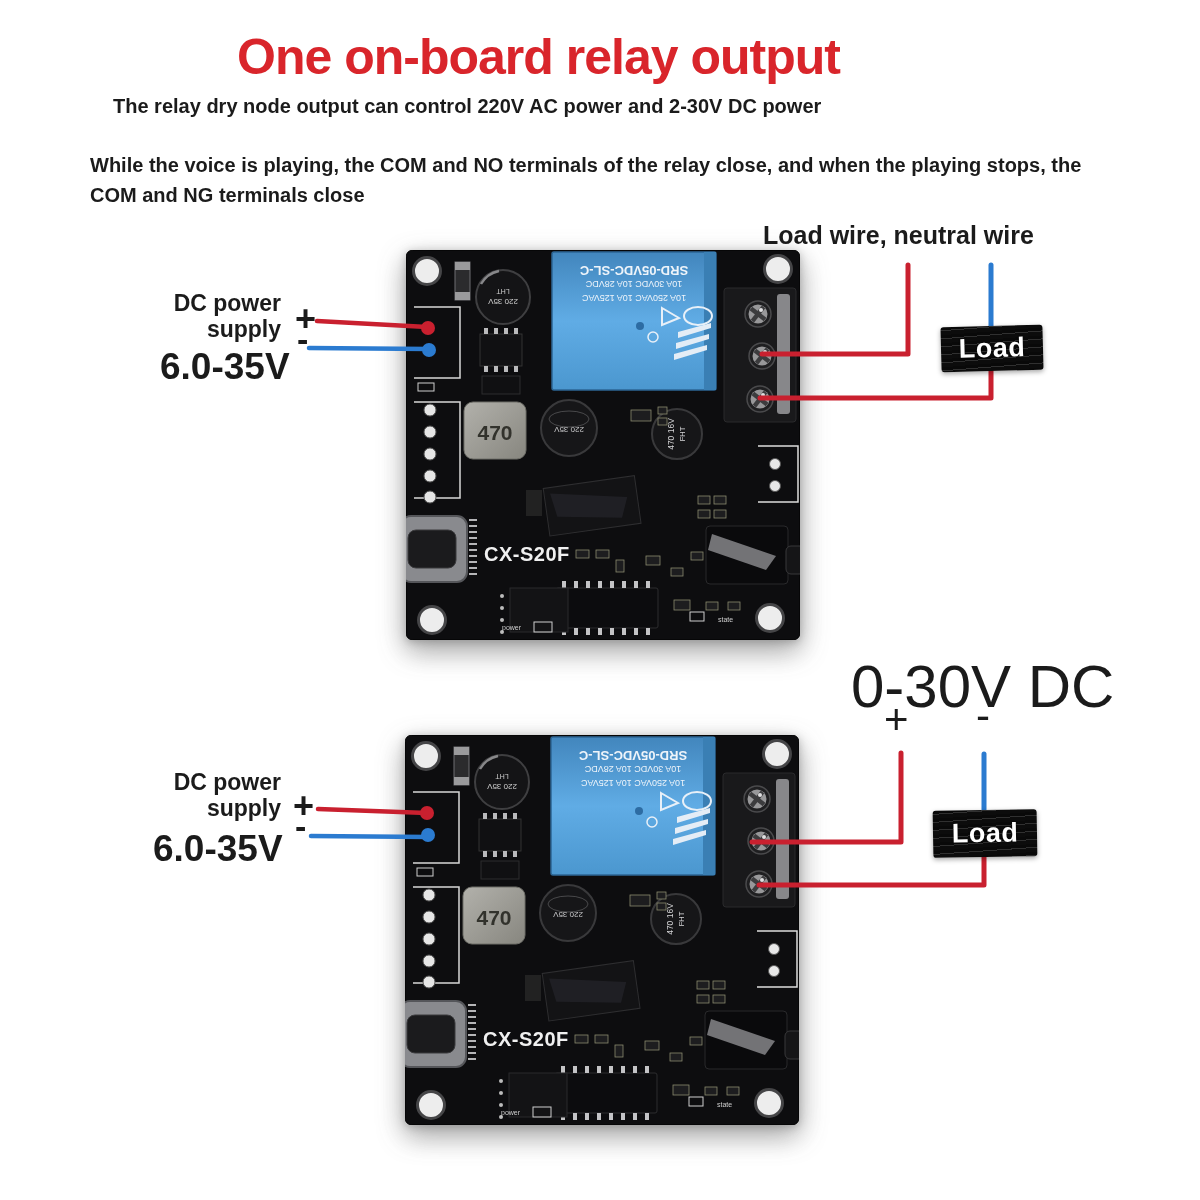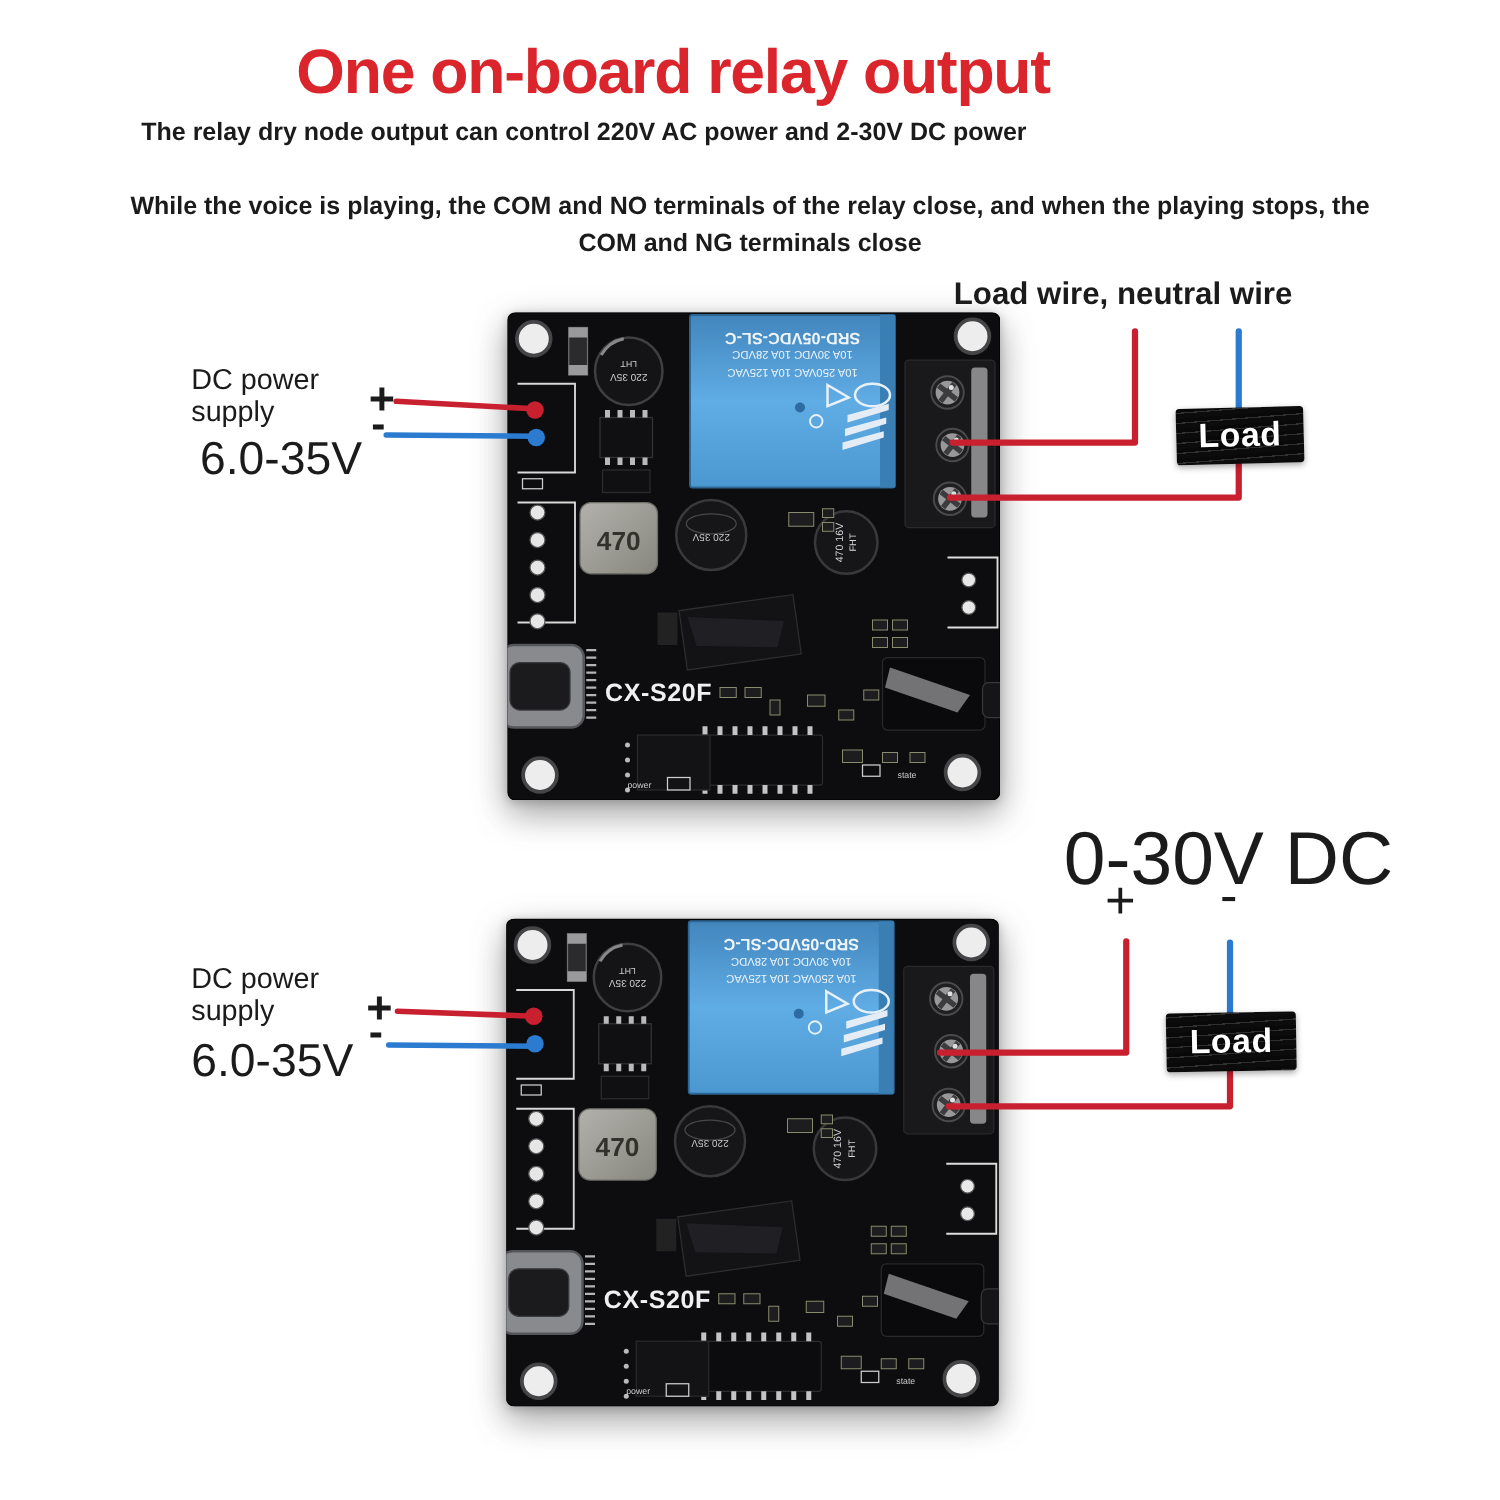--- a/index.html
+++ b/index.html
@@ -3,31 +3,31 @@
 <meta charset="utf-8">
 <style>
   html,body{margin:0;padding:0;background:#fff}
   body{width:1200px;height:1200px;position:relative;overflow:hidden;
        font-family:"Liberation Sans",sans-serif;color:#1b1b1b}
   .abs{position:absolute}
   .title{top:28px;left:0;width:1077px;text-align:center;font-size:50px;
          font-weight:bold;color:#d9252b;letter-spacing:-1px}
   .p1{left:113px;top:91px;width:775px;font-size:20px;font-weight:bold;line-height:30px}
   .p2{left:90px;top:150px;width:1020px;font-size:20px;font-weight:bold;
-      line-height:30px;text-align:center}
+      line-height:30px;}
   .live-label{left:763px;top:221px;font-size:25px;font-weight:bold;white-space:nowrap}
-  .dc-label{width:128px;text-align:left;font-size:23px;font-weight:normal;line-height:26px}
+  .dc-label{width:128px;text-align:right;font-size:23px;font-weight:bold;line-height:26px}
   #dc1{left:153px;top:290px}
   #dc2{left:153px;top:769px}
   .sign{font-size:36px;font-weight:bold;line-height:1}
   #plus1{left:295px;top:301px}
   #minus1{left:297px;top:322px;font-size:34px}
   #plus2{left:293px;top:788px}
   #minus2{left:295px;top:809px;font-size:34px}
-  .range{font-size:37px;font-weight:normal;white-space:nowrap}
+  .range{font-size:37px;font-weight:bold;white-space:nowrap}
   #range1{left:160px;top:346px}
   #range2{left:153px;top:828px}
   .out-label{left:851px;top:652px;font-size:60px;white-space:nowrap}
   .outsign{font-size:42px;line-height:1}
   #outplus{left:884px;top:699px}
   #outminus{left:976px;top:695px}
   .load{display:flex;align-items:center;justify-content:center;color:#fff;
         font-weight:bold;font-size:27px;letter-spacing:.5px;border-radius:3px;
         background:repeating-linear-gradient(177deg,#090909 0 3px,#303030 3px 4px,#0c0c0c 4px 8px);
         text-shadow:0 0 2px #000;box-shadow:0 2px 5px rgba(0,0,0,.35)}

